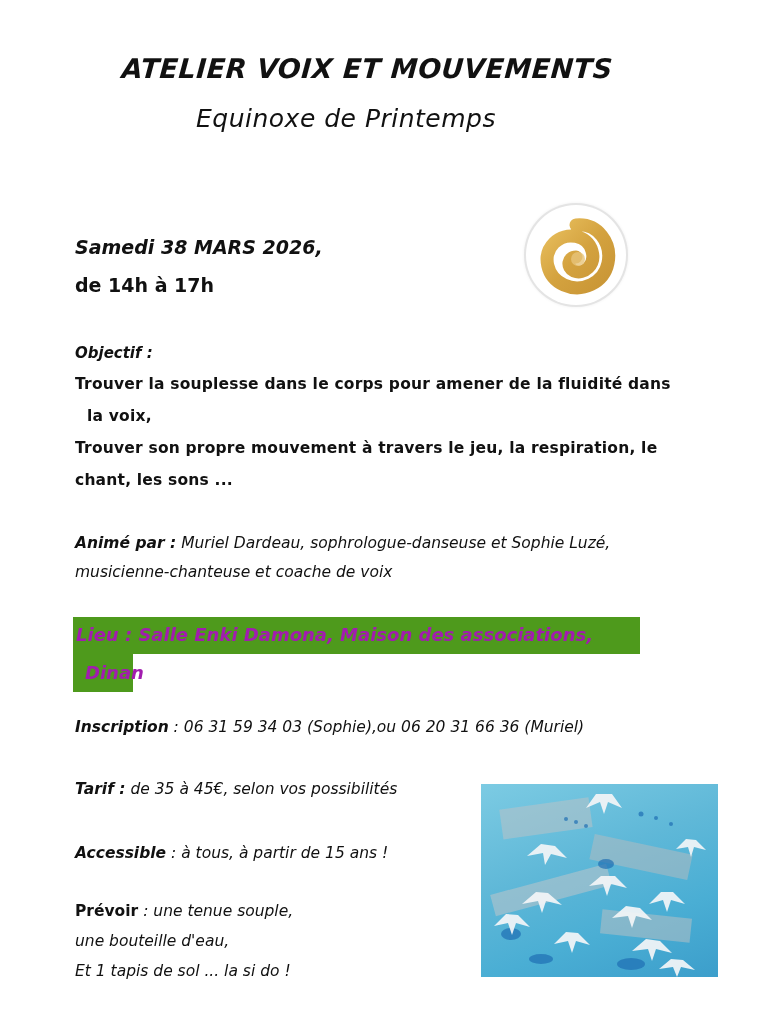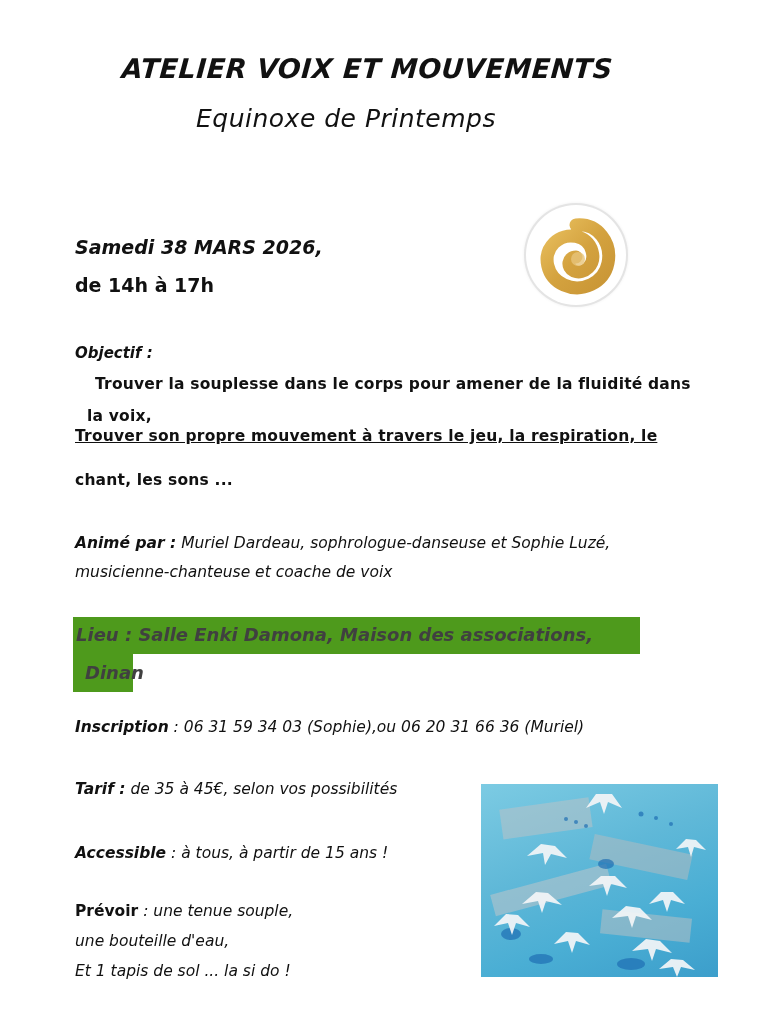--- a/index.html
+++ b/index.html
@@ -7,21 +7,21 @@
          font-family: "DejaVu Sans", sans-serif; color: #111; }
   .abs { position: absolute; white-space: nowrap; }
   .title { font-style: italic; font-weight: bold; font-size: 27px; letter-spacing: 0.5px; transform: skewX(-4deg); }
   .subtitle { font-style: italic; font-weight: normal; font-size: 25px; letter-spacing: 0.5px; }
   .date { font-weight: bold; font-size: 19px; }
   .body-text { font-size: 15.5px; line-height: 32px; }
   .bold-line { font-weight: bold; font-size: 15.5px; line-height: 32px; letter-spacing: 0.2px; }
   .label { font-style: italic; font-weight: bold; text-align: right; }
   .value { font-style: italic; font-weight: normal; }
   .lieu-hl { position: absolute; background: #4e9a1c; }
-  .lieu-text { font-style: italic; font-weight: bold; font-size: 18px; color: #404040; }
+  .lieu-text { font-style: italic; font-weight: bold; font-size: 18px; color: #a21caf; }
   .logo { position: absolute; left: 526px; top: 205px; width: 100px; height: 100px; border-radius: 50%;
           background: #fff; box-shadow: 0 0 0 2px #e4e4e4, 0 0 4px #cfcfcf; }
   .painting { position: absolute; left: 481px; top: 784px; width: 237px; height: 193px; overflow: hidden;
               background: linear-gradient(160deg, #7ccbe3 0%, #5fb8d8 40%, #4aaed4 70%, #3c9ecb 100%); }
 </style>
 </head>
 <body>
 
 <div class="abs title" style="left:122px; top:53px;">ATELIER VOIX ET MOUVEMENTS</div>
 <div class="abs subtitle" style="left:196px; top:104px;">Equinoxe de Printemps</div>
@@ -37,23 +37,23 @@
         <stop offset="0.5" stop-color="#d09a2e"></stop>
         <stop offset="1" stop-color="#c48c24"></stop>
       </linearGradient>
     </defs>
     <path d="M50 20 C72 18 86 38 82 58 C78 78 56 88 38 80 C20 72 16 50 28 38 C40 26 62 30 66 46 C70 60 58 70 48 66 C40 62 42 52 50 52" fill="none" stroke="url(#g1)" stroke-width="13" stroke-linecap="round" opacity="0.92"></path>
     <circle cx="52" cy="54" r="7" fill="#e7c47a" opacity="0.8"></circle>
   </svg>
 </div>
 
 <div class="abs" style="left:75px; top:344px; font-size:15px; font-style:italic; font-weight:bold;">Objectif :</div>
-<div class="abs bold-line" style="left:75px; top:368px;margin-left:20px;">Trouver la souplesse dans le corps pour amener de la fluidité dans</div>
+<div class="abs bold-line" style="left:75px; top:368px;">Trouver la souplesse dans le corps pour amener de la fluidité dans</div>
 <div class="abs bold-line" style="left:75px; top:400px;margin-left:12px;">la voix,</div>
-<div class="abs bold-line" style="left:75px; top:420px;text-decoration:underline;">Trouver son propre mouvement à travers le jeu, la respiration, le</div>
+<div class="abs bold-line" style="left:75px; top:432px;">Trouver son propre mouvement à travers le jeu, la respiration, le</div>
 <div class="abs bold-line" style="left:75px; top:464px;">chant, les sons ...</div>
 
 <div class="abs body-text" style="left:75px; top:527px;">
   <span class="label">Animé par :</span><span class="value"> Muriel Dardeau, sophrologue-danseuse et Sophie Luzé,</span>
 </div>
 <div class="abs body-text value" style="left:75px; top:556px;">musicienne-chanteuse et coache de voix</div>
 
 <div class="lieu-hl" style="left:73px; top:617px; width:567px; height:37px;"></div>
 <div class="lieu-hl" style="left:73px; top:654px; width:60px; height:38px;"></div>
 <div class="abs lieu-text" style="left:76px; top:624px;">Lieu : Salle Enki Damona, Maison des associations,</div>

